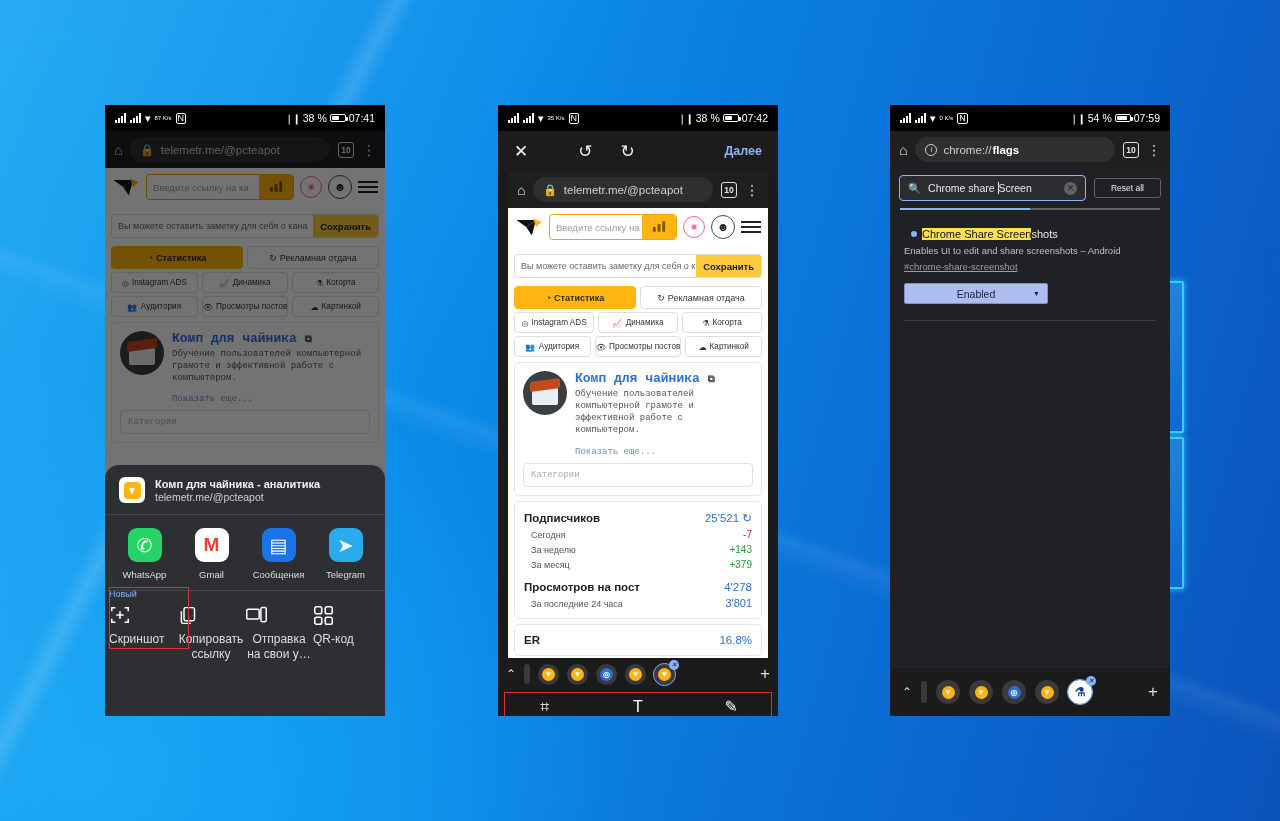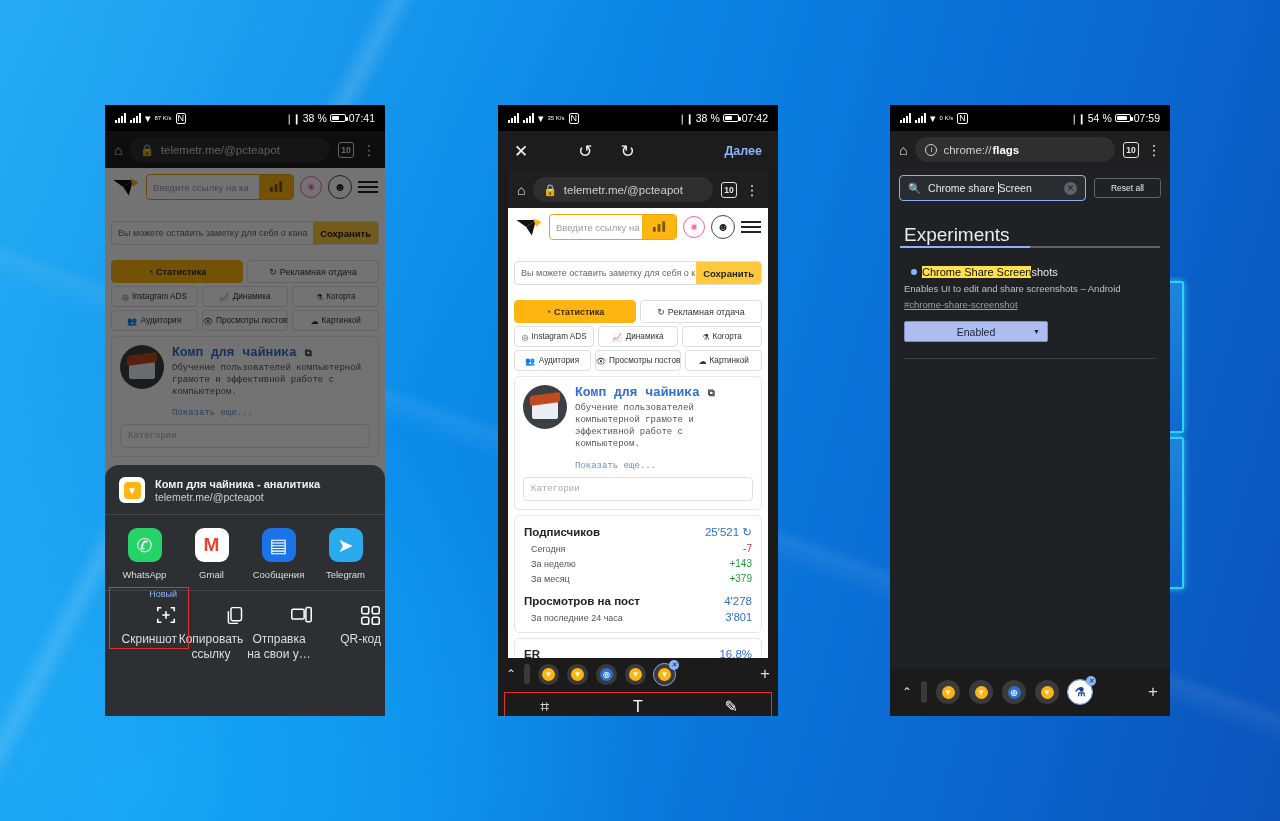--- a/index.html
+++ b/index.html
@@ -77,21 +77,21 @@
     flex:1; display:flex; align-items:stretch; height:26px;
     border:1px solid #f0a30a; border-radius:4px; overflow:hidden; min-width:0;
   }
   .tm-input span{ flex:1; font-size:9.5px; color:#9a9a9a; display:flex; align-items:center; padding:0 6px; overflow:hidden; white-space:nowrap;}
   .tm-input b{ width:34px; background:#ffb511; display:flex;align-items:center;justify-content:center;}
   .tm-bug{ width:22px;height:22px;border:1.5px solid #ff5fa2;border-radius:50%;display:flex;align-items:center;justify-content:center;font-size:11px;color:#ff5fa2;flex:0 0 auto;}
   .tm-ava{ width:24px;height:24px;border:1.5px solid #444;border-radius:50%;display:flex;align-items:center;justify-content:center;font-size:12px;flex:0 0 auto;}
   .tm-burger{ width:20px; display:flex; flex-direction:column; gap:3px; flex:0 0 auto;}
   .tm-burger i{height:2px;background:#222;display:block;}
   .tm-note{
-    margin:15px 6px; display:flex; align-items:stretch; height:24px;
+    margin:8px 6px; display:flex; align-items:stretch; height:24px;
     border:1px solid #dcdcdc; border-radius:4px; overflow:hidden; background:#fff;
   }
   .tm-note span{flex:1;font-size:9px;color:#666;display:flex;align-items:center;padding:0 6px;overflow:hidden;white-space:nowrap;}
   .tm-note b{background:#ffc93c;font-size:9.5px;display:flex;align-items:center;padding:0 7px;color:#222;}
   .tm-tabs{ display:flex; gap:4px; margin:3px 6px;}
   .tm-tab{
     flex:1; height:23px; border:1px solid #ddd; border-radius:4px;
     display:flex;align-items:center;justify-content:center;gap:3px;
     font-size:9px; background:#fff; color:#333;
   }
@@ -133,21 +133,21 @@
   .sheet-ico{ width:26px;height:26px;border-radius:6px;background:#fff;display:flex;align-items:center;justify-content:center;}
   .sheet-ico i{width:17px;height:17px;border-radius:4px;background:#ffb511;display:flex;align-items:center;justify-content:center;font-size:10px;color:#fff;font-style:normal;}
   .sheet-t1{font-size:11px;font-weight:bold;color:#f2f2f2;}
   .sheet-t2{font-size:10.5px;color:#cfcfcf;margin-top:1px;}
   .sheet-div{height:1px;background:#454649;}
   .apps{ display:flex; padding:13px 6px 10px;}
   .app{ flex:1; display:flex;flex-direction:column;align-items:center;gap:7px;}
   .app-ic{ width:34px;height:34px;border-radius:9px;display:flex;align-items:center;justify-content:center;font-size:19px;color:#fff;}
   .app-lb{font-size:9.5px;color:#ddd;text-align:center;line-height:1.2;}
   .acts{ display:flex; padding:10px 4px 12px; position:relative;}
-  .act{ flex:1; display:flex;flex-direction:column;align-items:flex-end;gap:5px; position:relative;padding-top:2px;}
+  .act{ flex:1; display:flex;flex-direction:column;align-items:flex-start;gap:5px; position:relative;padding-top:2px;}
   .act-ic{ height:24px; display:flex;align-items:center;justify-content:center;color:#fff;}
   .act-lb{ font-size:12px; color:#ddd; text-align:center; line-height:1.22;}
   .newbadge{ position:absolute; top:-12px; font-size:9px; color:#8ab4f8;}
   .redbox{ position:absolute; border:1.6px solid #e03030; }
 
   
   .edit-bar{ display:flex;align-items:center;justify-content:space-between;padding:0 16px;height:40px;background:#1c1c1c;}
   .edit-bar .ic{font-size:17px;color:#f1f1f1;}
   .edit-next{color:#8ab4f8;font-size:12.5px;font-weight:bold;}
   .shot-wrap{ position:relative; margin:0 10px; background:#fff; }
@@ -664,21 +664,20 @@
 
   <div class="searchrow">
     <div class="searchbox">
       <span>🔍</span>
       <span><span>Chrome share </span><span style="border-left:1px solid #e8eaed;">Screen</span></span>
       <span class="clearx">✕</span>
     </div>
     <span class="resetall">Reset all</span>
   </div>
 
-  <div class="exp-title">Experiments</div>
 
   <div class="f-underline">
       <i></i>
     </div>
 
   <div class="flag-item">
     <div class="flag-name">
       <span class="dot"></span>
       <span><span class="hl">Chrome Share Screen</span><span>shots</span></span>
     </div>

